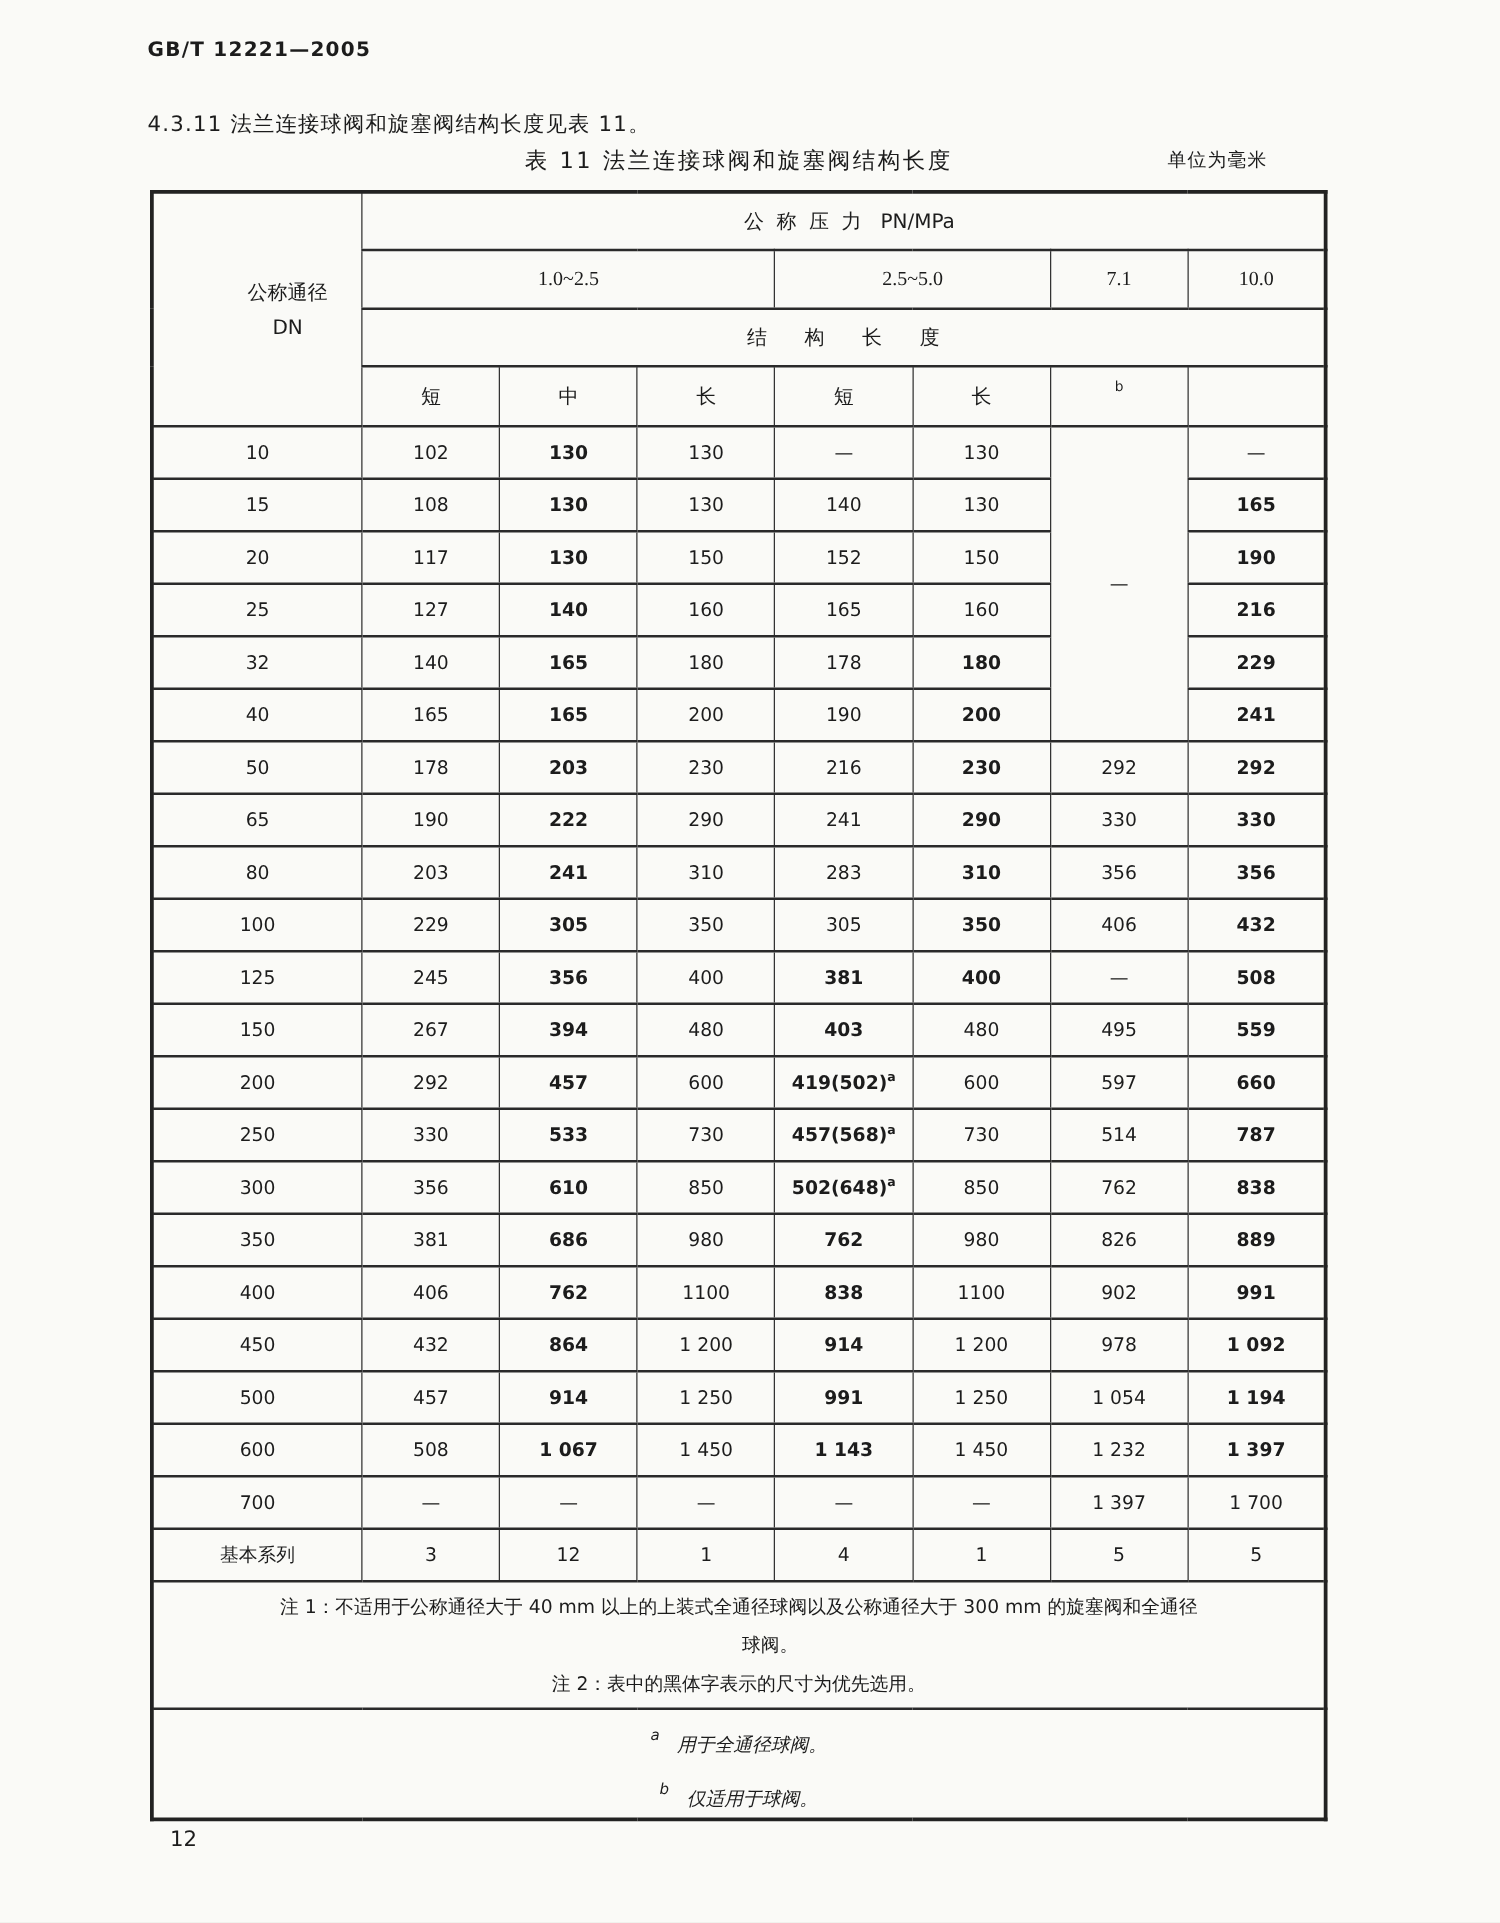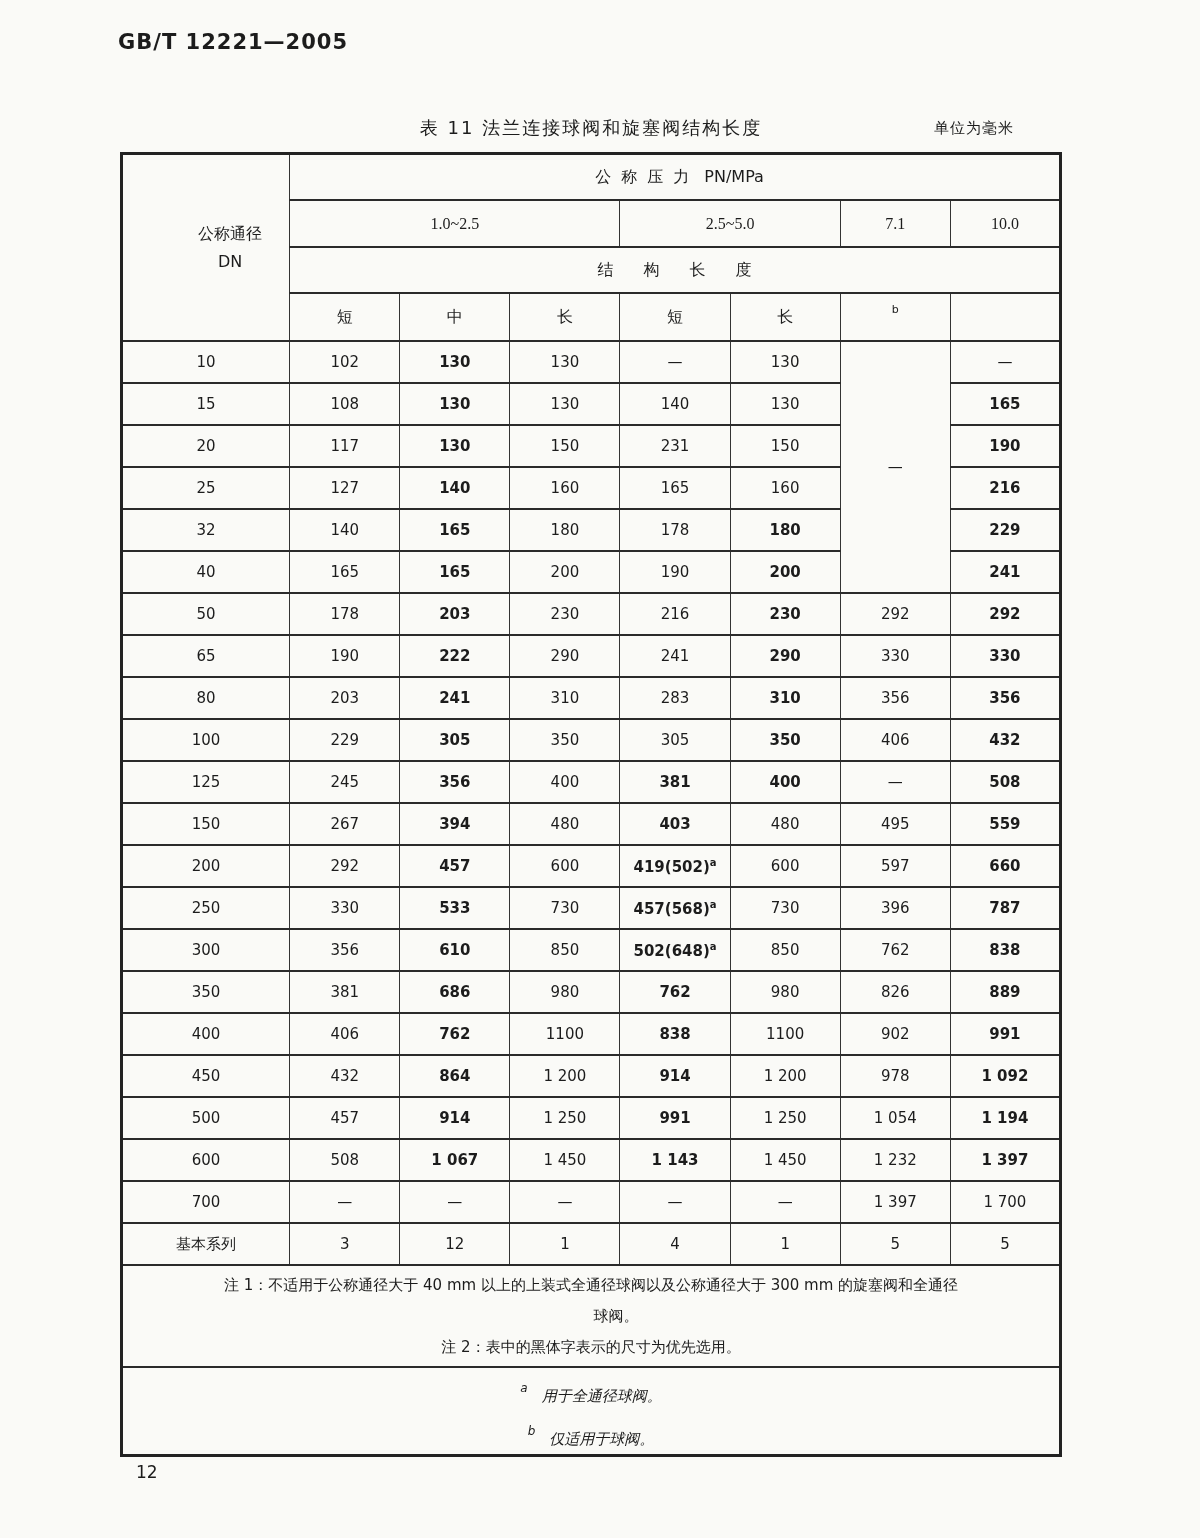--- a/index.html
+++ b/index.html
@@ -6,21 +6,21 @@
   .page {
     position:relative;
     width:1200px; height:1538px;
     background:#fafaf7;
     color:#1c1c1c;
     font-family:"DejaVu Sans", sans-serif;
     overflow:hidden;
   }
   .doc-number {
     position:absolute; left:118px; top:30px;
-    font-size:21px; font-weight:bold; letter-spacing:1px;
+    font-size:16px; font-weight:bold; letter-spacing:1px;
   }
   .section-text {
     position:absolute; left:118px; top:88px;
     font-size:17px; letter-spacing:1px;
   }
   .caption-row {
     position:absolute; left:120px; top:116px; width:942px; height:26px;
   }
   .caption {
     position:absolute; left:0; right:0; text-align:center;
@@ -66,20 +66,21 @@
   .page-number {
     position:absolute; left:136px; top:1462px; font-size:17px;
   }
 </style>
 </head>
 <body>
 
 <div class="page">
 
   <div class="doc-number">GB/T 12221—2005</div>
+  <div class="section-text">4.3.11  法兰连接球阀和旋塞阀结构长度见表 11。</div>
 
   <div class="caption-row">
     <div class="caption">表 11  法兰连接球阀和旋塞阀结构长度</div>
     <div class="unit-label">单位为毫米</div>
   </div>
 
   <table class="main">
     <colgroup>
       <col style="width:168px">
       <col style="width:110px">
@@ -140,21 +141,21 @@
           <td>130</td>
           <td>140</td>
           <td>130</td>
           <td class="b">165</td>
         </tr>
         <tr>
           <td>20</td>
           <td>117</td>
           <td class="b">130</td>
           <td>150</td>
-          <td>231</td>
+          <td>152</td>
           <td>150</td>
           <td class="b">190</td>
         </tr>
         <tr>
           <td>25</td>
           <td>127</td>
           <td class="b">140</td>
           <td>160</td>
           <td>165</td>
           <td>160</td>
@@ -248,21 +249,21 @@
           <td>597</td>
           <td class="b">660</td>
         </tr>
         <tr>
           <td>250</td>
           <td>330</td>
           <td class="b">533</td>
           <td>730</td>
           <td class="b">457(568)<sup style="font-size: 10px;">a</sup></td>
           <td>730</td>
-          <td>396</td>
+          <td>514</td>
           <td class="b">787</td>
         </tr>
         <tr>
           <td>300</td>
           <td>356</td>
           <td class="b">610</td>
           <td>850</td>
           <td class="b">502(648)<sup style="font-size: 10px;">a</sup></td>
           <td>850</td>
           <td>762</td>

